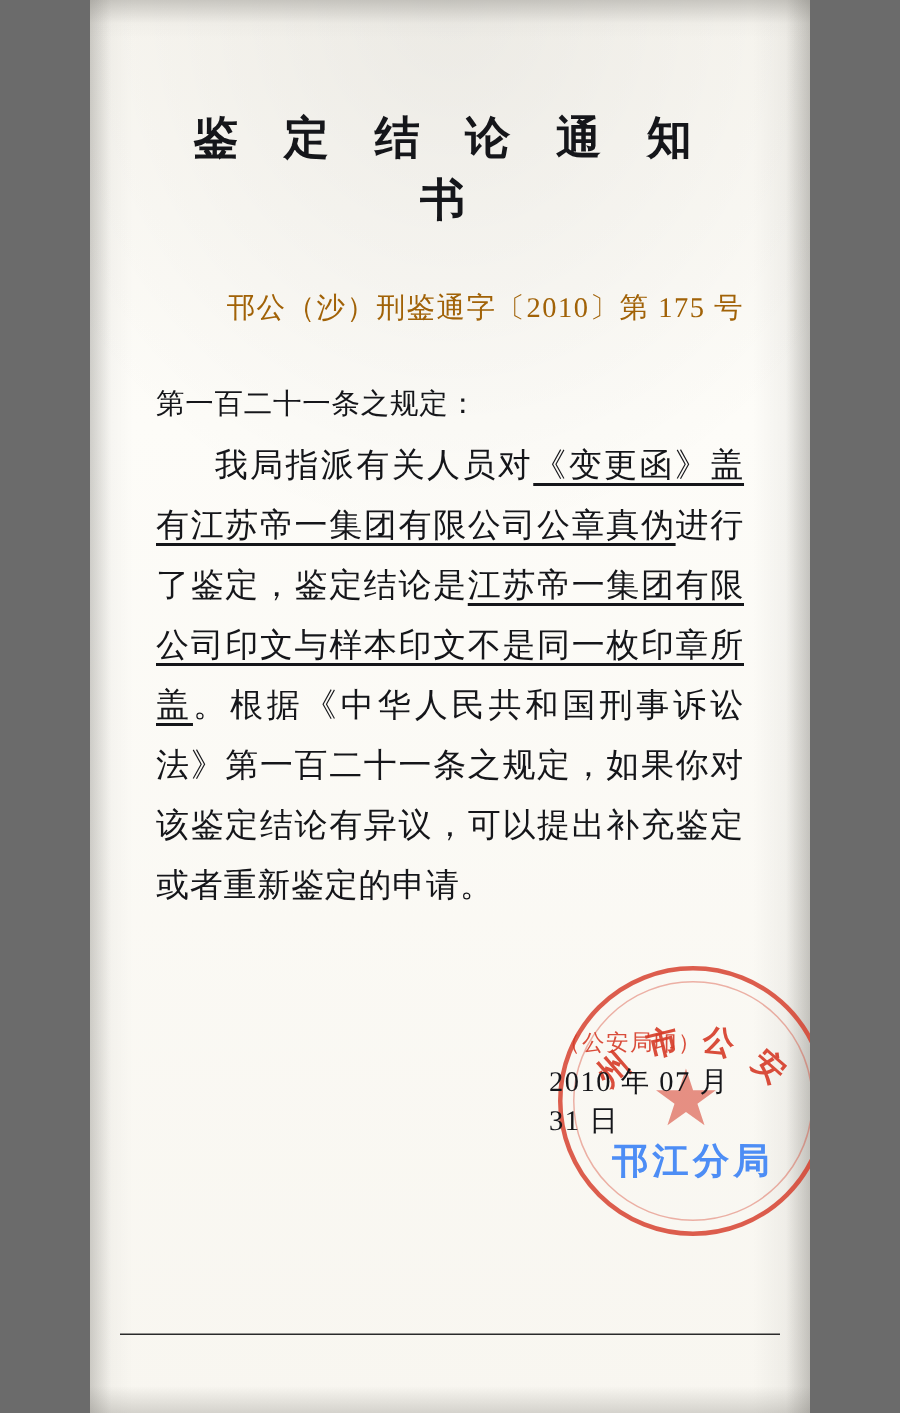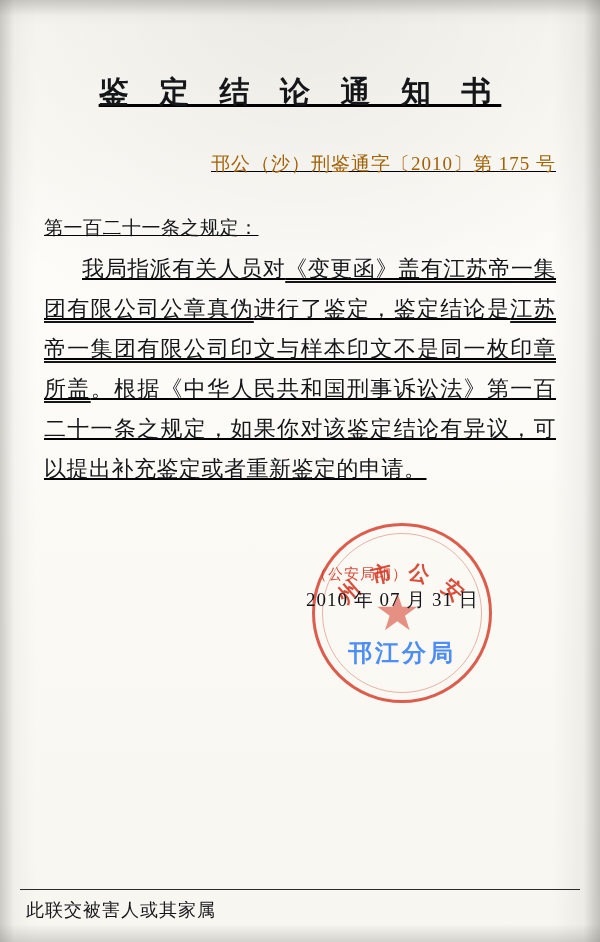--- a/index.html
+++ b/index.html
@@ -5,27 +5,26 @@
   html, body {
     margin: 0;
     padding: 0;
     background: #6b6b6b;
   }
   body {
     font-family: "Liberation Serif", "DejaVu Serif", serif;
   }
   .page {
     position: relative;
-    width: 600px;
+    width: 480px;
     height: 942px;
     margin: 0 auto;
     background: #fdfcf8;
     overflow: hidden;
     box-sizing: border-box;
-    text-decoration: underline;
   }
   
   .paper-shade {
     position: absolute;
     inset: 0;
     background:
       radial-gradient(120% 70% at 50% 0%, rgba(0,0,0,0.06) 0%, rgba(0,0,0,0) 55%),
       linear-gradient(90deg, rgba(0,0,0,0.05) 0%, rgba(0,0,0,0) 6%, rgba(0,0,0,0) 92%, rgba(0,0,0,0.07) 100%),
       linear-gradient(180deg, rgba(250,248,242,1) 0%, rgba(253,252,248,1) 30%, rgba(248,246,240,1) 100%);
     pointer-events: none;
@@ -253,14 +252,13 @@
       <div class="stamp-label">（公安局印）</div>
       <div class="stamp-star">★</div>
       <div class="stamp-bottom">邗江分局</div>
 
       <div class="stamp-date">2010 年 07 月 31 日</div>
     </div>
 
   </div>
 
   <div class="footer-rule"></div>
-  <div class="footer-note">此联交被害人或其家属</div>
 </div>
 
 </body></html>

